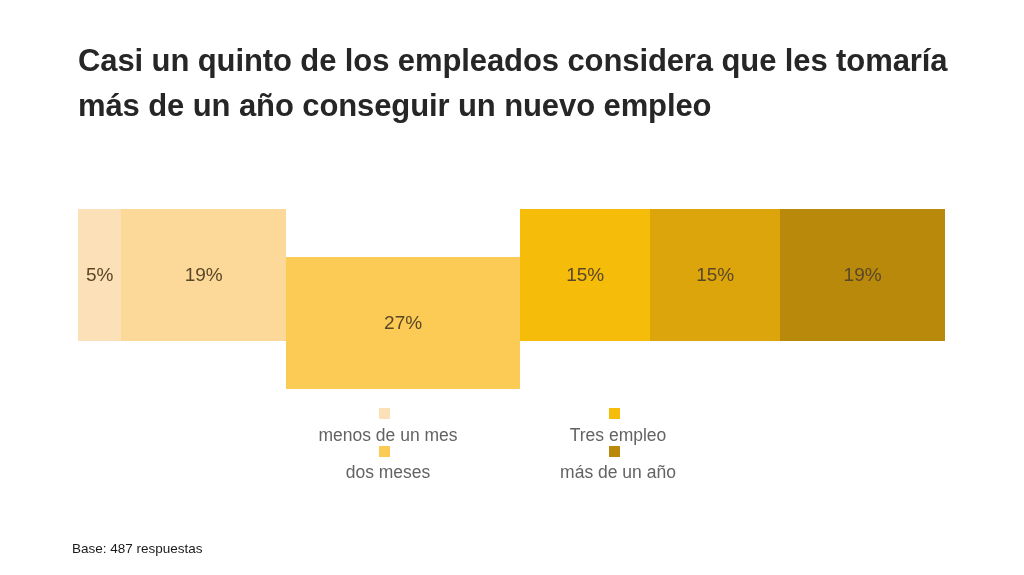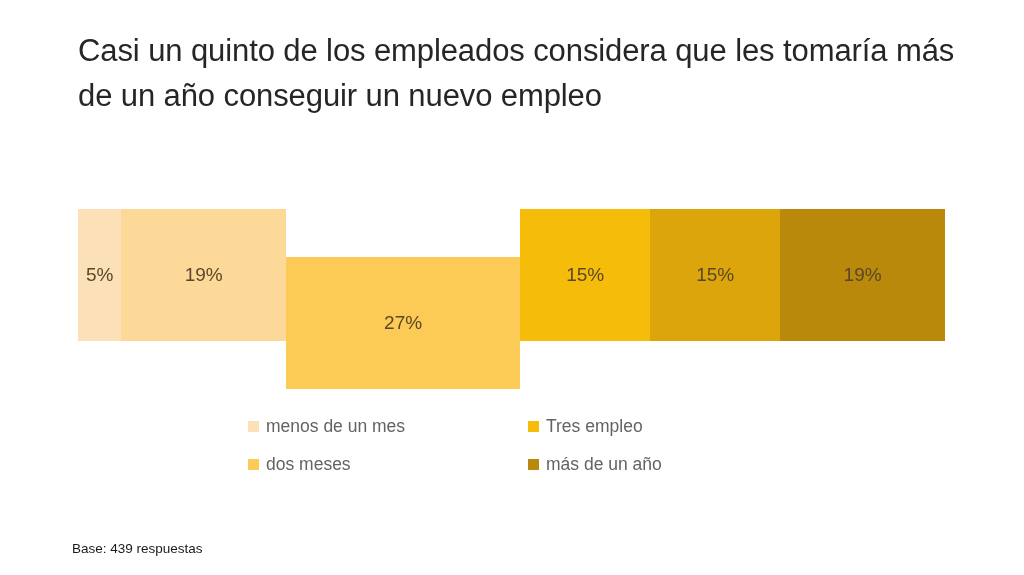--- a/index.html
+++ b/index.html
@@ -12,26 +12,26 @@
     background: #ffffff;
     font-family: "Liberation Sans", sans-serif;
     overflow: hidden;
     position: relative;
   }
 
   
   #chart-title {
     position: absolute;
     left: 78px;
-    top: 28px;
+    top: 38px;
     width: 890px;
     font-size: 31px;
     line-height: 45px;
     color: #262626;
-    font-weight: 400;
+    font-weight: 700;
     letter-spacing: -0.1px;
   }
 
   
   #bar-wrap {
     position: absolute;
     left: 78px;
     top: 209px;
     width: 867px;
     height: 132px;
@@ -58,22 +58,24 @@
     left: 248px;
     top: 408px;
     width: 460px;
     display: grid;
     grid-template-columns: 280px 180px;
     grid-auto-rows: 37.5px;
     align-items: center;
   }
   .legend-item {
     display: flex;
+    flex-direction: column;
     align-items: center;
     height: 37.5px;
+    justify-content: space-between;
   }
   .legend-swatch {
     width: 11px;
     height: 11px;
     flex: 0 0 auto;
     margin-right: 7px;
   }
   .legend-label {
     font-size: 17.5px;
     color: #636363;
@@ -139,13 +141,13 @@
     <span class="legend-swatch" style="background: rgb(251, 203, 85);"></span>
     <span class="legend-label">dos meses</span>
   </div>
 
   <div class="legend-item">
     <span class="legend-swatch" style="background: rgb(184, 137, 10);"></span>
     <span class="legend-label">más de un año</span>
   </div>
 </div>
 
-<div id="base-note">Base: 439 respuestas</div>
+<div id="base-note">Base: 487 respuestas</div>
 
 </body></html>

